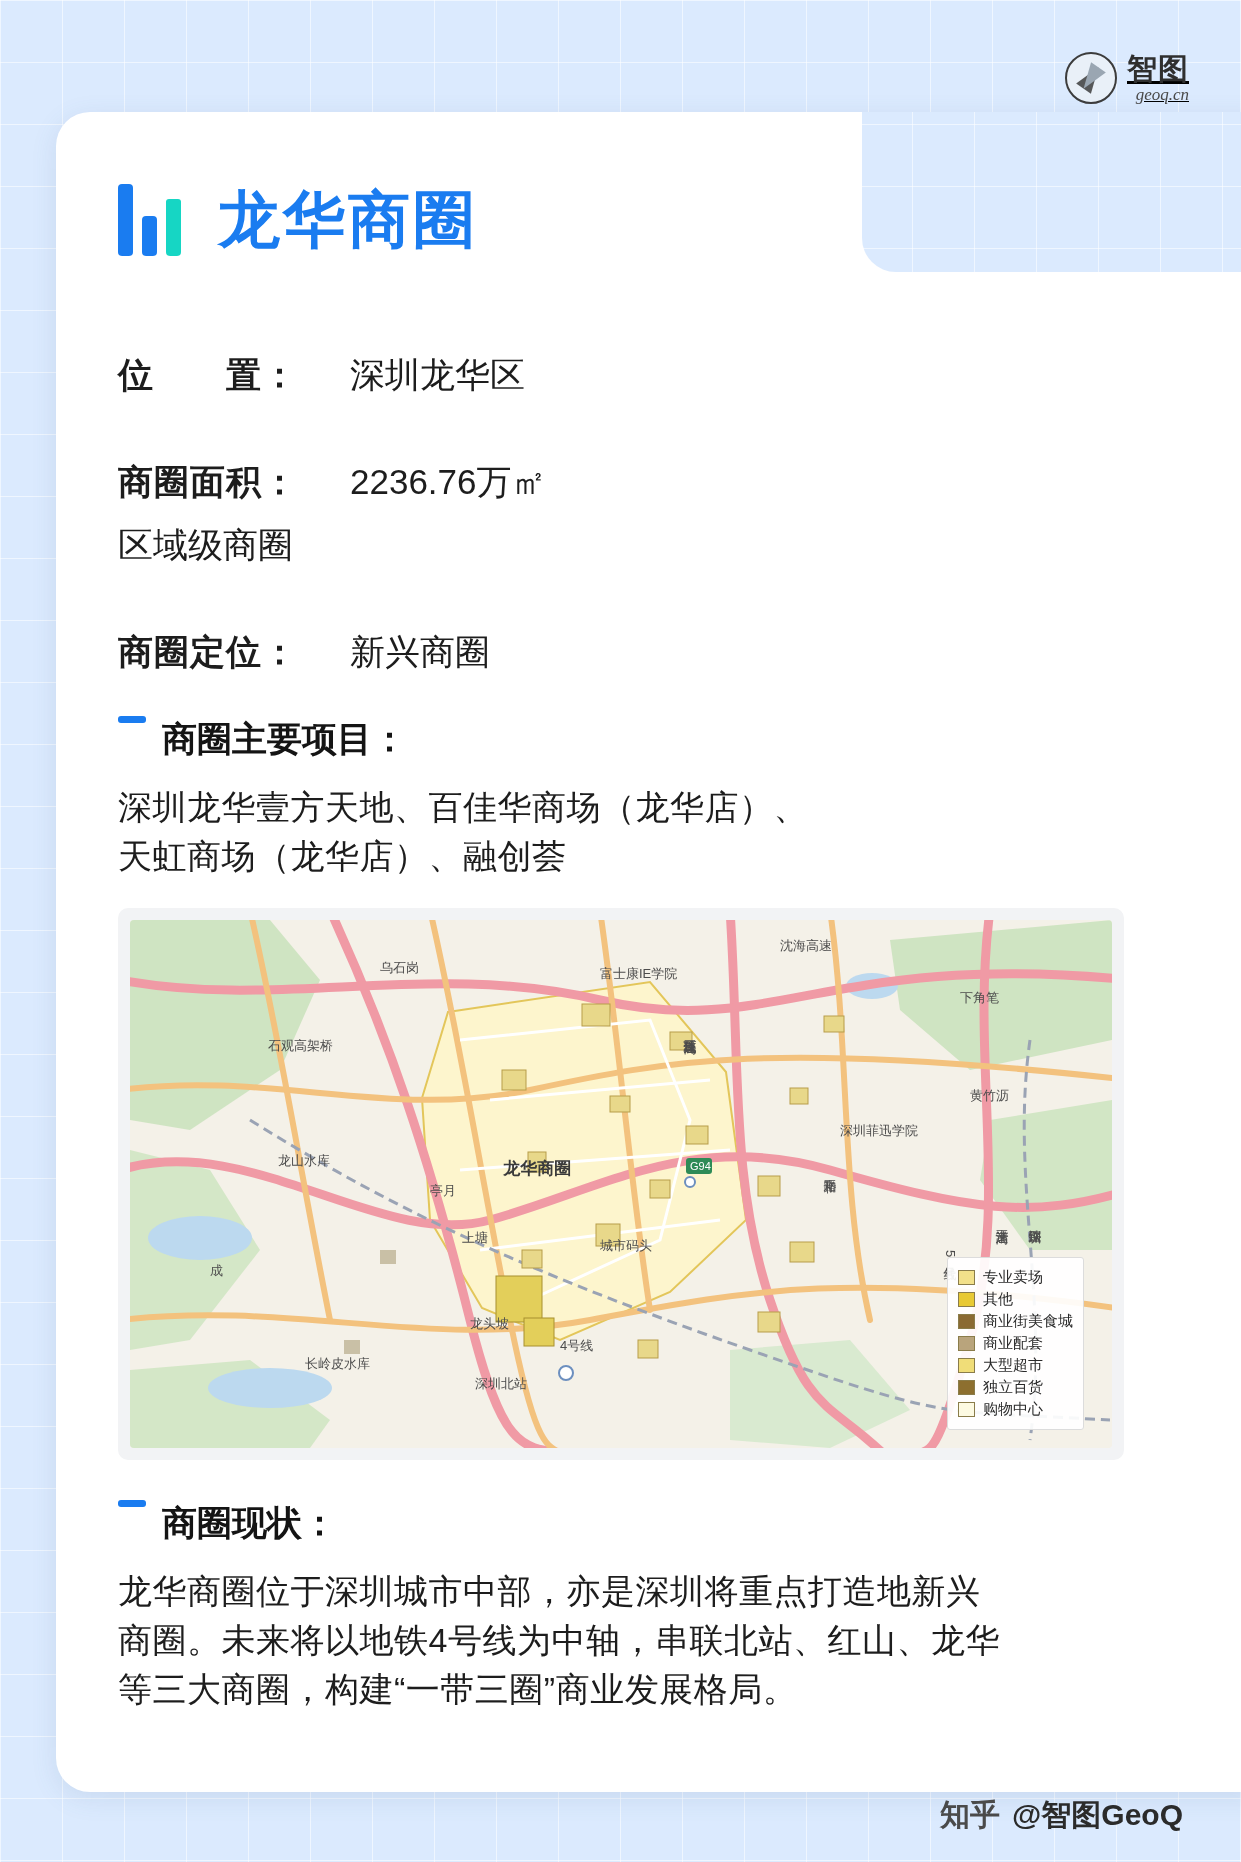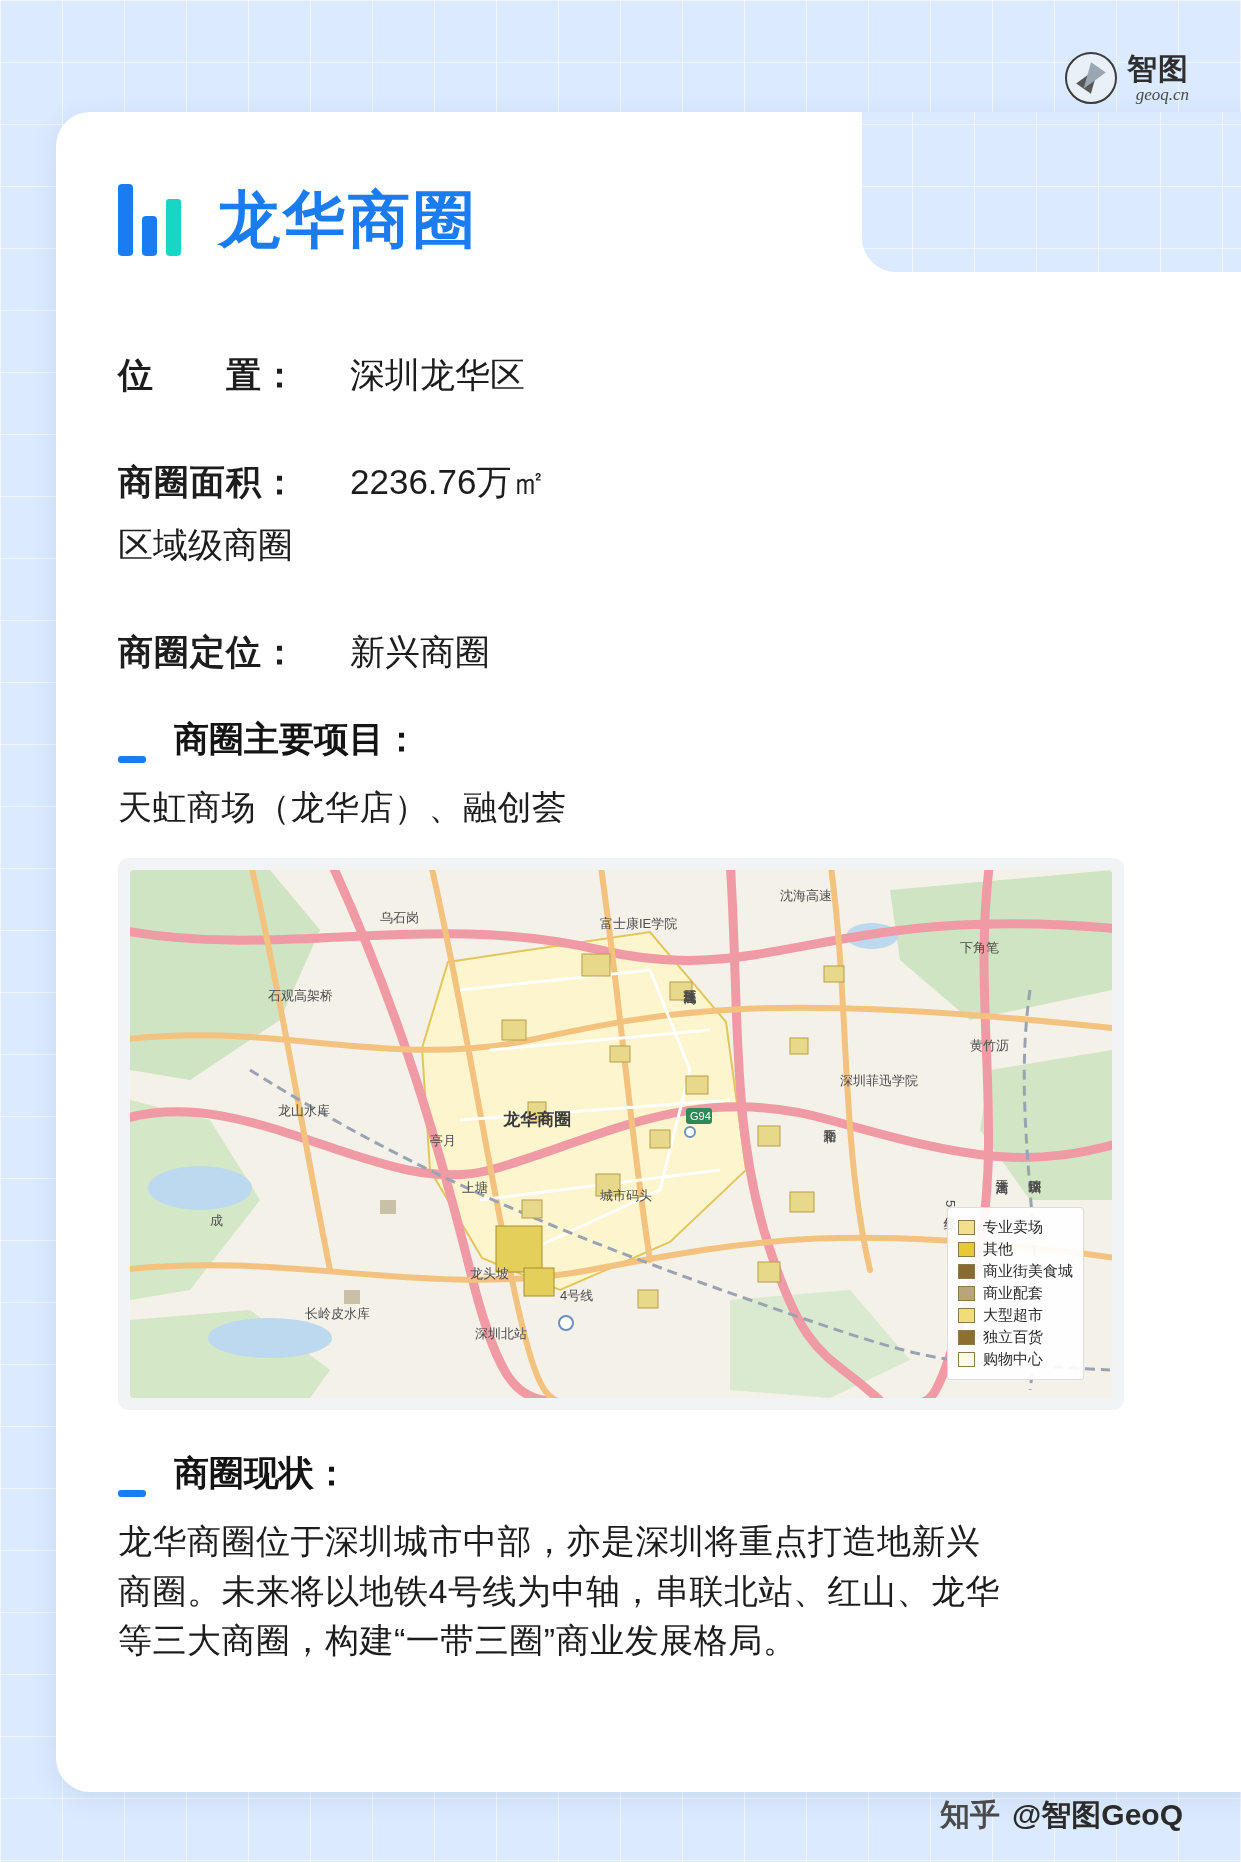--- a/index.html
+++ b/index.html
@@ -21,21 +21,21 @@
     position: absolute;
     left: 0; top: 0; right: 0; bottom: 0;
     border-radius: 46px;
     pointer-events: none;
   }
 
   
   .brand {
     position: absolute;
     right: 52px; top: 52px;
-    display: flex; align-items: center; gap: 10px;
+    display: flex; align-items: center; gap: 10px; text-decoration: underline;
   }
   .brand-compass {
     width: 52px; height: 52px; border-radius: 50%;
     border: 2px solid #3c3c3c;
     display: flex; align-items: center; justify-content: center;
     position: relative;
     background: #e9f0f8;
   }
   .brand-compass::before {
     content: "";
@@ -119,21 +119,21 @@
   .info-label {
     width: 232px;
     font-size: 35px; color: #1d1d1d; font-weight: 600;
     letter-spacing: 1px;
     margin-top: 44px;
   }
   .info-value { font-size: 35px; color: #1d1d1d; }
 
   
   .section-head {
-    display: flex; align-items: flex-end; gap: 28px;
+    display: flex; align-items: flex-start; gap: 16px;
     margin-top: 40px; margin-bottom: 20px;
   }
   .dash { width: 28px; height: 7px; background: #1a7cf0; border-radius: 3px; }
   .section-title { font-size: 35px; font-weight: 700; color: #141414; }
 
   .paragraph {
     font-size: 34px; color: #1d1d1d; line-height: 1.45; letter-spacing: .5px;
   }
 
   
@@ -227,20 +227,21 @@
       <div class="info-row">
         <div class="info-label">商圈定位：</div>
         <div class="info-value">新兴商圈</div>
       </div>
     </div>
 
     <div class="section-head">
       <span class="dash"></span>
       <span class="section-title">商圈主要项目：</span>
     </div>
+    <div class="paragraph">深圳龙华壹方天地、百佳华商场（龙华店）、</div>
     <div class="paragraph">天虹商场（龙华店）、融创荟</div>
 
     <div class="map-wrap">
       <div class="map">
         <svg viewBox="0 0 982 528" preserveAspectRatio="none">
           <rect x="0" y="0" width="982" height="528" fill="#f4f1e8"></rect>
 
           <path d="M0 0 L140 0 L190 60 L150 150 L60 210 L0 200 Z" fill="#cfe4c2"></path>
           <path d="M0 230 L80 250 L130 330 L60 420 L0 430 Z" fill="#d4e7c7"></path>
           <path d="M760 20 L982 0 L982 120 L840 150 L770 90 Z" fill="#cfe4c2"></path>

